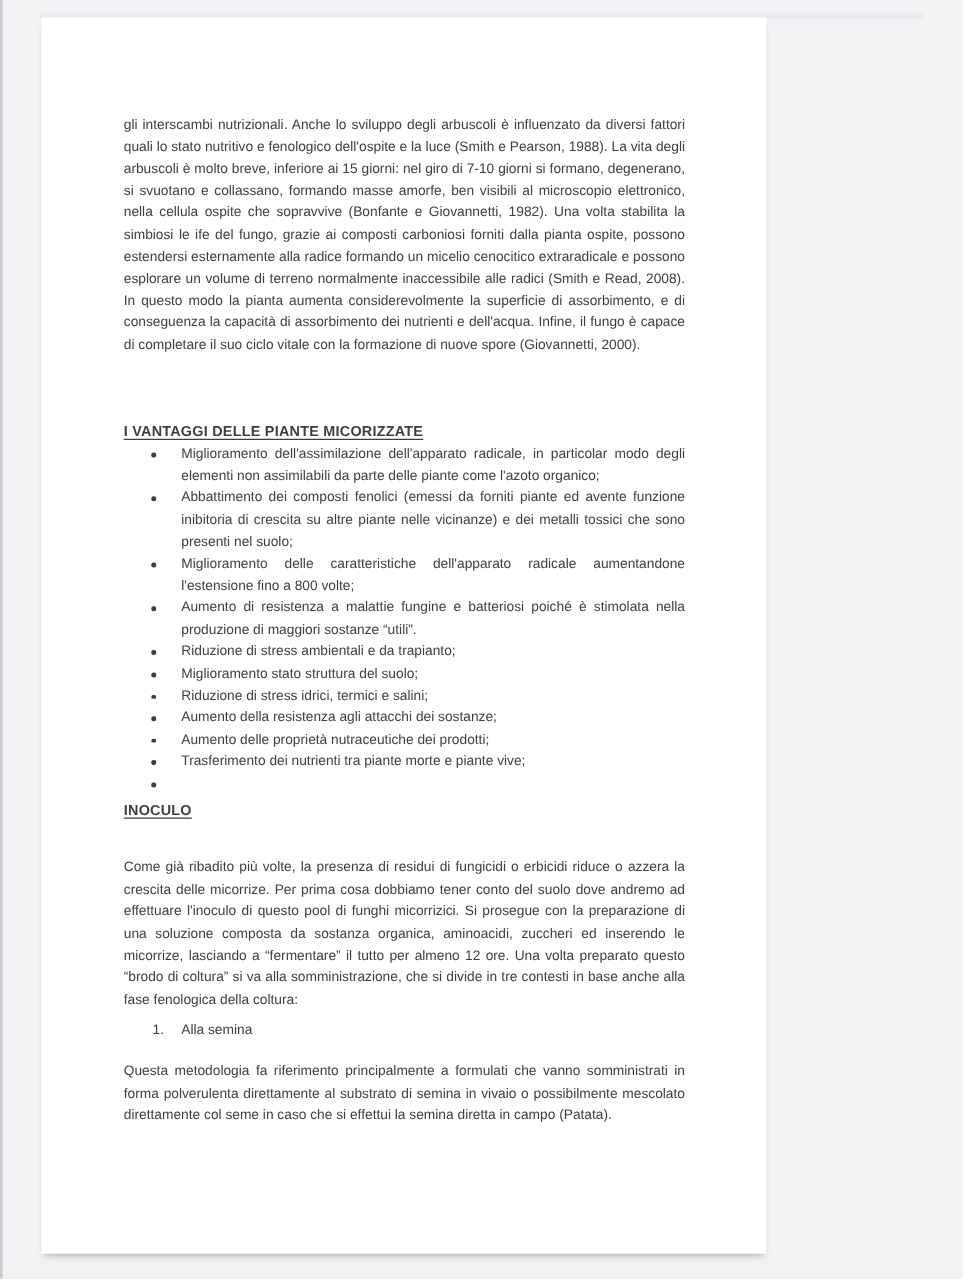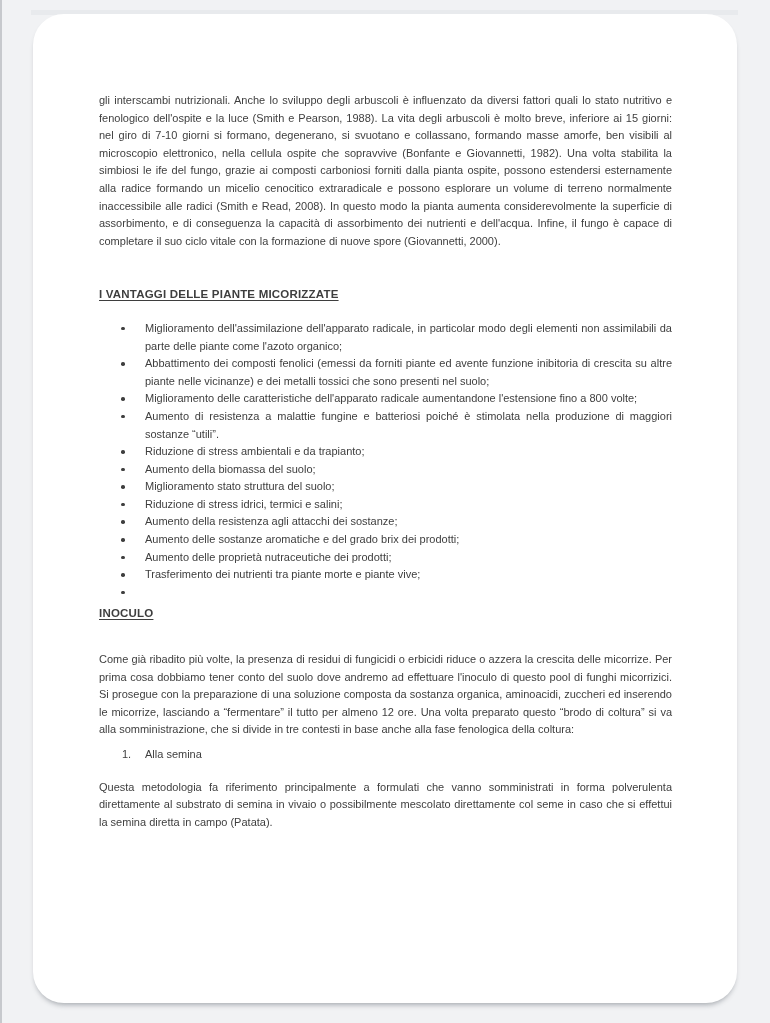--- a/index.html
+++ b/index.html
@@ -34,51 +34,49 @@
     top: 10px;
     width: 707px;
     height: 5px;
     background: #e8eaed;
   }
 
   .page {
     position: absolute;
     left: 33px;
     top: 14px;
-    width: 704px;
+    width: 580px;
     height: 989px;
     background: #ffffff;
     box-shadow: 0 4px 5px -2px rgba(85, 90, 100, 0.45);
     padding: 78px 65px 0 66px;
     color: #3e3e3e;
     font-size: 11px;
     line-height: 17.6px;
-    border-radius: 31px;
   }
 
   .page p {
     text-align: justify;
   }
 
   .doc-heading {
     font-size: 11.5px;
     font-weight: bold;
     line-height: 17.6px;
     letter-spacing: 0.2px;
     text-decoration: underline;
     text-underline-offset: 2px;
     text-decoration-thickness: 1px;
   }
 
-  .heading-vantaggi { margin-top: 36px; }
+  .heading-vantaggi { margin-top: 52px; }
   .heading-inoculo  { margin-top: 4px; }
 
   .advantages-list {
     list-style: none;
-    margin-top: 16px;
     padding-left: 46px;
   }
 
   .advantages-list li {
     position: relative;
     text-align: justify;
     min-height: 17.6px;
   }
 
   .advantages-list li::before {
@@ -121,25 +119,23 @@
     <p class="paragraph-intro">gli interscambi nutrizionali. Anche lo sviluppo degli arbuscoli è influenzato da diversi fattori quali lo stato nutritivo e fenologico dell'ospite e la luce (Smith e Pearson, 1988). La vita degli arbuscoli è molto breve, inferiore ai 15 giorni: nel giro di 7-10 giorni si formano, degenerano, si svuotano e collassano, formando masse amorfe, ben visibili al microscopio elettronico, nella cellula ospite che sopravvive (Bonfante e Giovannetti, 1982). Una volta stabilita la simbiosi le ife del fungo, grazie ai composti carboniosi forniti dalla pianta ospite, possono estendersi esternamente alla radice formando un micelio cenocitico extraradicale e possono esplorare un volume di terreno normalmente inaccessibile alle radici (Smith e Read, 2008). In questo modo la pianta aumenta considerevolmente la superficie di assorbimento, e di conseguenza la capacità di assorbimento dei nutrienti e dell'acqua. Infine, il fungo è capace di completare il suo ciclo vitale con la formazione di nuove spore (Giovannetti, 2000).</p>
 
     <div class="doc-heading heading-vantaggi">I VANTAGGI DELLE PIANTE MICORIZZATE</div>
 
     <ul class="advantages-list">
       <li>Miglioramento dell'assimilazione dell'apparato radicale, in particolar modo degli elementi non assimilabili da parte delle piante come l'azoto organico;</li>
       <li>Abbattimento dei composti fenolici (emessi da forniti piante ed avente funzione inibitoria di crescita su altre piante nelle vicinanze) e dei metalli tossici che sono presenti nel suolo;</li>
       <li>Miglioramento delle caratteristiche dell'apparato radicale aumentandone l'estensione fino a 800 volte;</li>
       <li>Aumento di resistenza a malattie fungine e batteriosi poiché è stimolata nella produzione di maggiori sostanze “utili”.</li>
       <li>Riduzione di stress ambientali e da trapianto;</li>
-      <li>Aumento della biomassa del suolo;</li>
       <li>Miglioramento stato struttura del suolo;</li>
       <li>Riduzione di stress idrici, termici e salini;</li>
       <li>Aumento della resistenza agli attacchi dei sostanze;</li>
-      <li>Aumento delle sostanze aromatiche e del grado brix dei prodotti;</li>
       <li>Aumento delle proprietà nutraceutiche dei prodotti;</li>
       <li>Trasferimento dei nutrienti tra piante morte e piante vive;</li>
       <li></li>
     </ul>
 
     <div class="doc-heading heading-inoculo">INOCULO</div>
 
     <p class="paragraph-inoculo">Come già ribadito più volte, la presenza di residui di fungicidi o erbicidi riduce o azzera la crescita delle micorrize. Per prima cosa dobbiamo tener conto del suolo dove andremo ad effettuare l'inoculo di questo pool di funghi micorrizici. Si prosegue con la preparazione di una soluzione composta da sostanza organica, aminoacidi, zuccheri ed inserendo le micorrize, lasciando a “fermentare” il tutto per almeno 12 ore. Una volta preparato questo “brodo di coltura” si va alla somministrazione, che si divide in tre contesti in base anche alla fase fenologica della coltura:</p>
 
     <div class="numbered-item">

